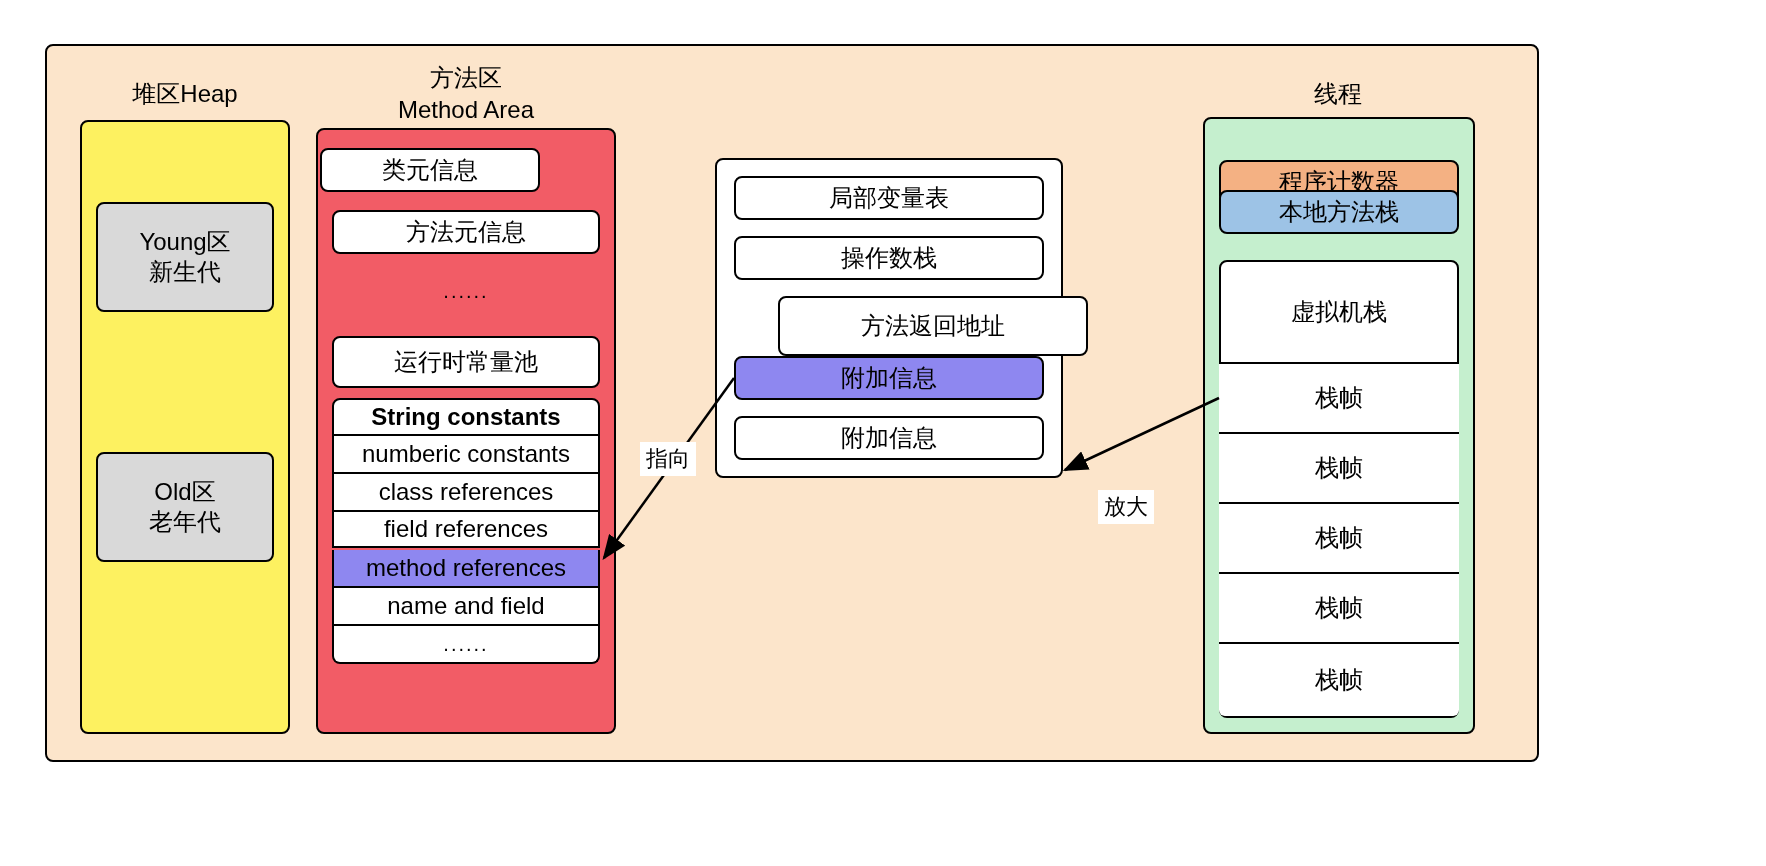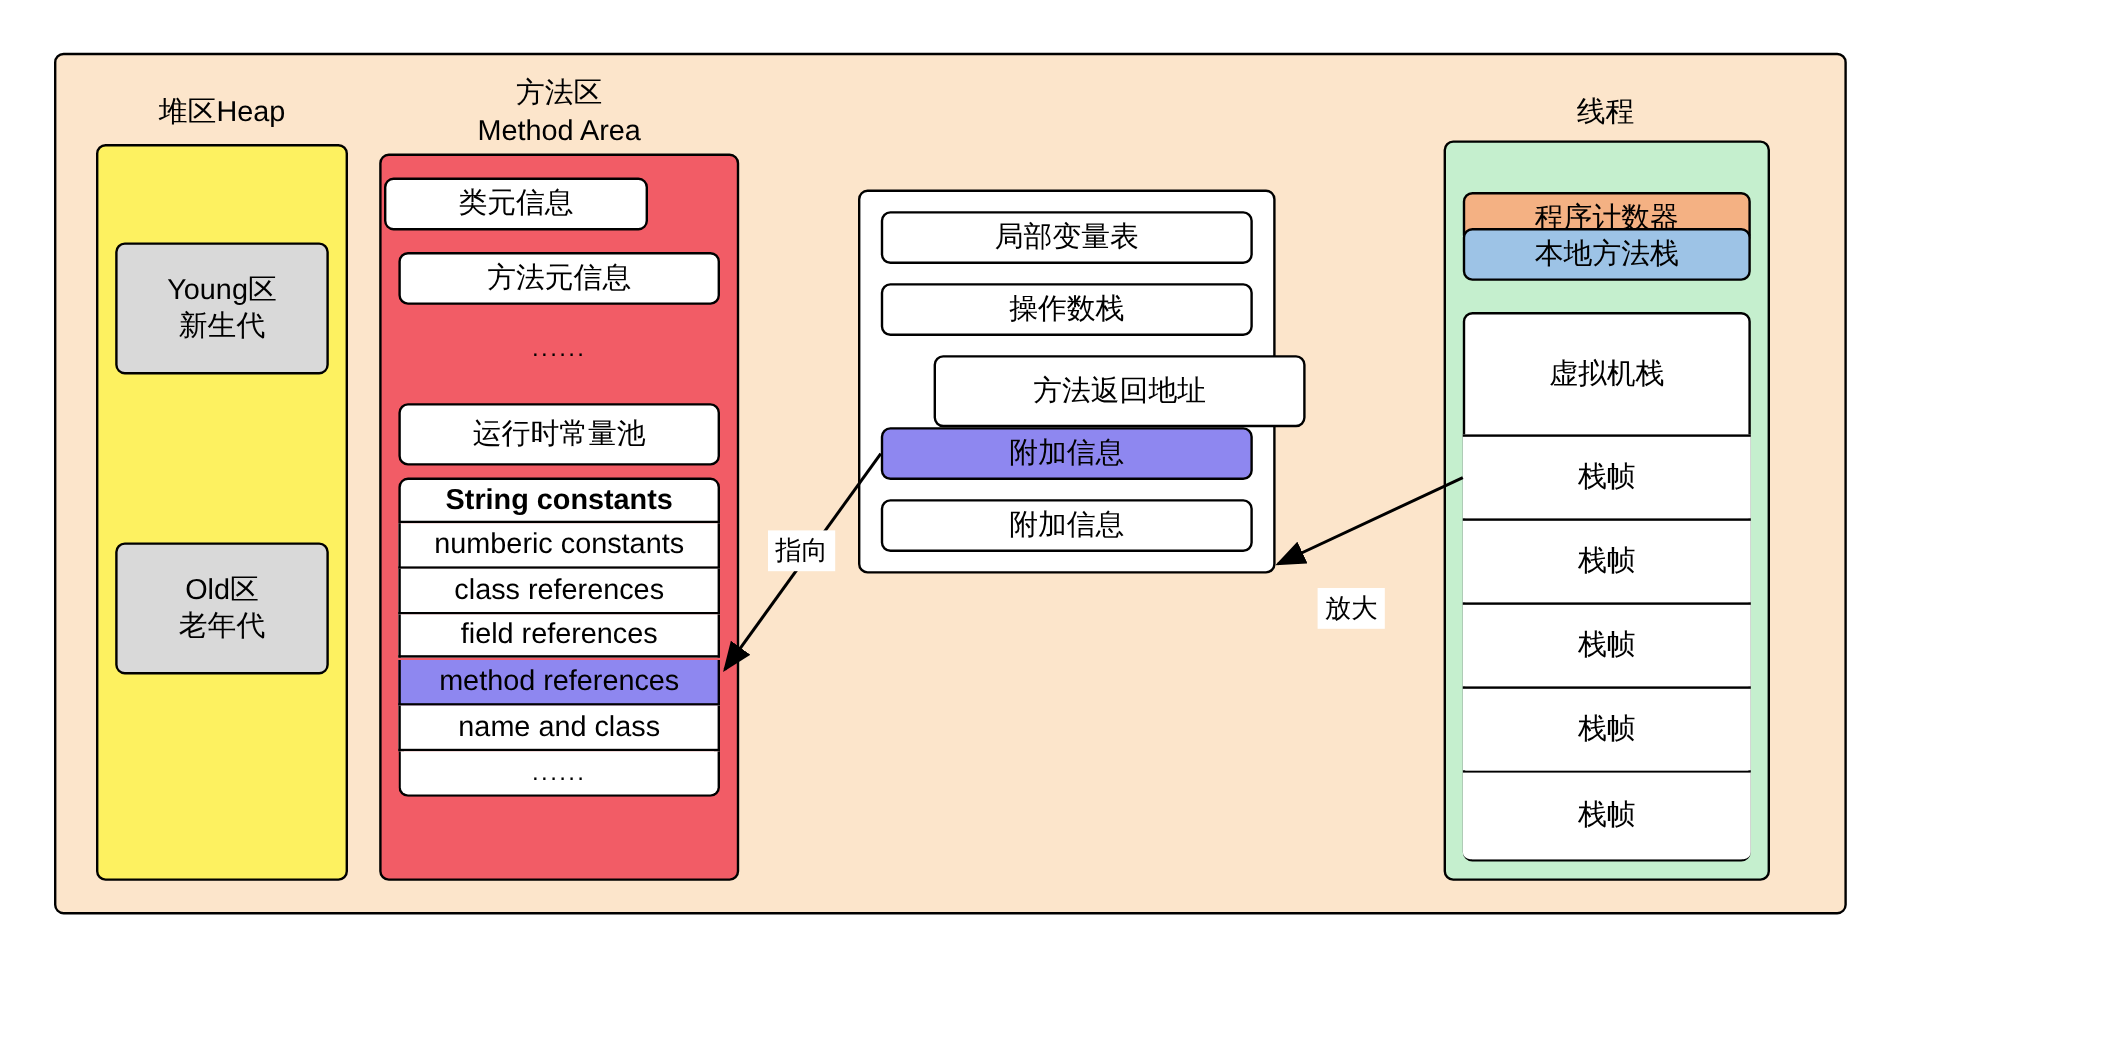--- a/index.html
+++ b/index.html
@@ -43,21 +43,21 @@
   <div class="cell" style="left:332px; top:210px; width:268px; height:44px;">方法元信息</div>
   <div class="ellipsis" style="left:332px; top:280px; width:268px;">......</div>
 
   <div class="cell" style="left:332px; top:336px; width:268px; height:52px;">运行时常量池</div>
 
   <div class="cell" style="left:332px; top:398px; width:268px; height:38px; border-radius:8px 8px 0 0;font-weight:bold;">String constants</div>
   <div class="cell" style="left:332px; top:436px; width:268px; height:38px; border-radius:0; border-top:none;">numberic constants</div>
   <div class="cell" style="left:332px; top:474px; width:268px; height:38px; border-radius:0; border-top:none;">class references</div>
   <div class="cell" style="left:332px; top:512px; width:268px; height:36px; border-radius:0; border-top:none;">field references</div>
   <div class="cell purple" style="left:332px; top:550px; width:268px; height:38px; border-radius:0; border-top:none;">method references</div>
-  <div class="cell" style="left:332px; top:588px; width:268px; height:38px; border-radius:0; border-top:none;">name and class</div>
+  <div class="cell" style="left:332px; top:588px; width:268px; height:38px; border-radius:0; border-top:none;">name and field</div>
   <div class="cell" style="left:332px; top:626px; width:268px; height:38px; border-radius:0 0 8px 8px; border-top:none; font-size:20px; letter-spacing:2px;">......</div>
 
   <div class="box" style="left:715px; top:158px; width:348px; height:320px; background:#fff;"></div>
   <div class="cell" style="left:734px; top:176px; width:310px; height:44px;">局部变量表</div>
   <div class="cell" style="left:734px; top:236px; width:310px; height:44px;">操作数栈</div>
   <div class="cell" style="left:734px; top:296px; width:310px; height:60px;margin-left:44px;">方法返回地址</div>
   <div class="cell purple" style="left:734px; top:356px; width:310px; height:44px;">附加信息</div>
   <div class="cell" style="left:734px; top:416px; width:310px; height:44px;">附加信息</div>
 
   <div class="label" style="left:1203px; top:78px; width:270px;">线程</div>

